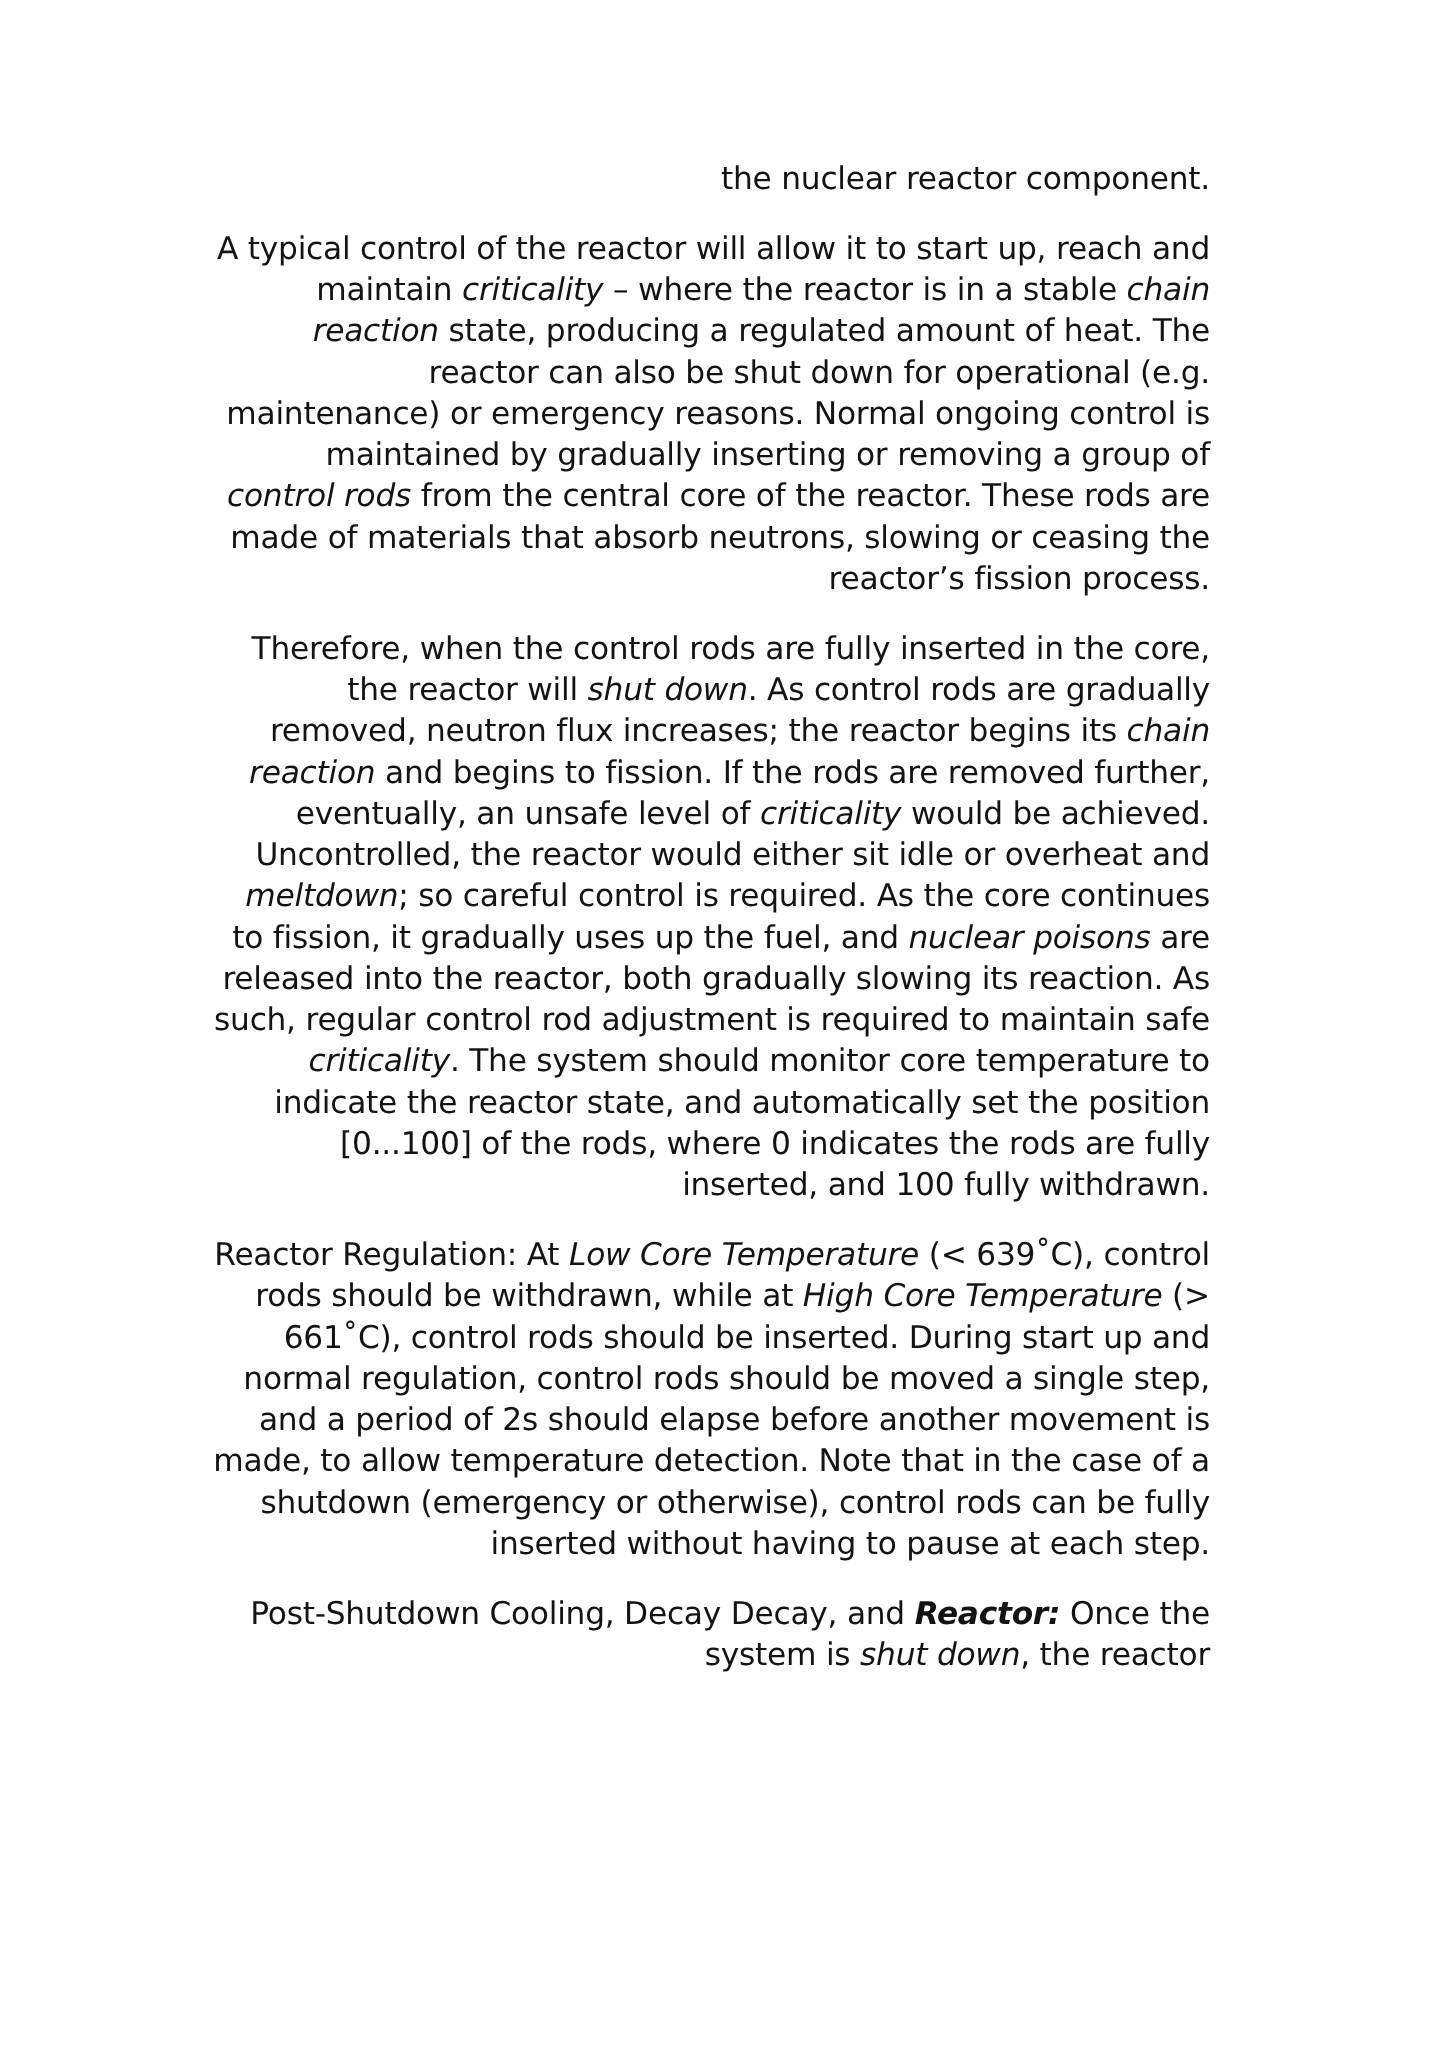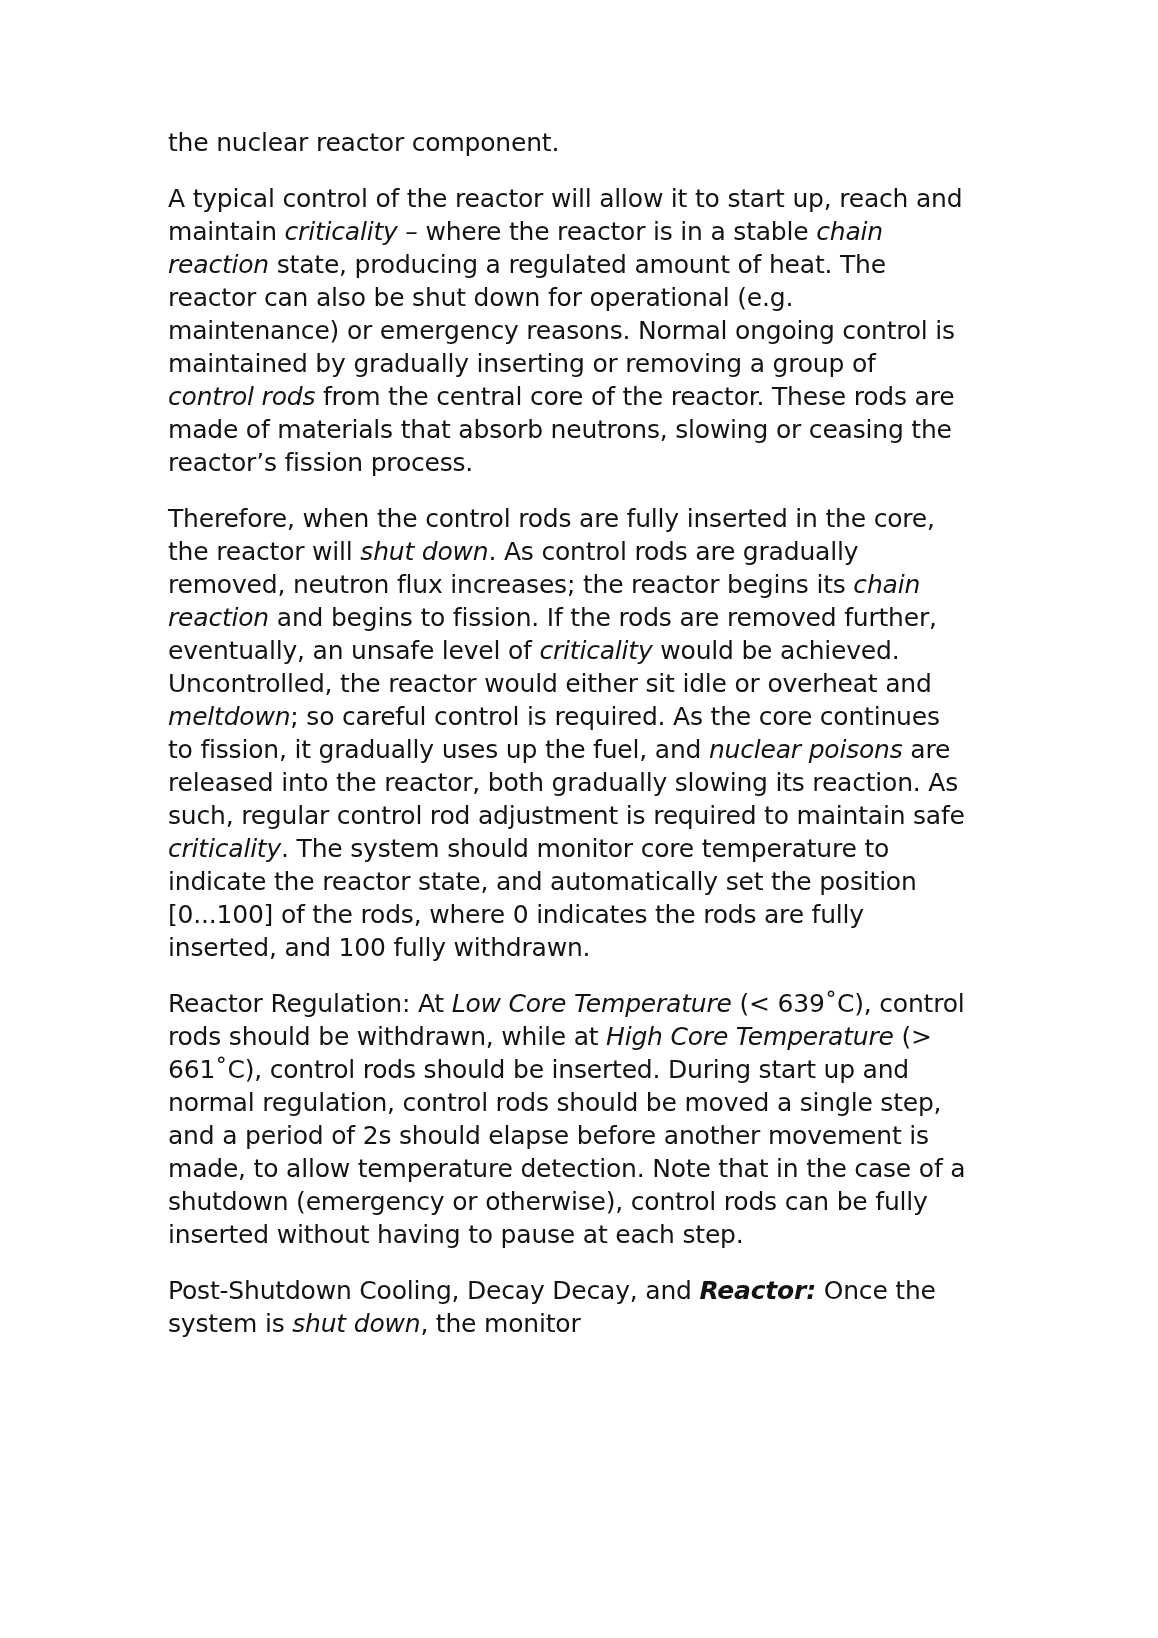--- a/index.html
+++ b/index.html
@@ -17,34 +17,34 @@
   .text-column {
     position: absolute;
     left: 168px;
     top: 126px;
     width: 800px;
     font-family: "DejaVu Sans", "Liberation Sans", sans-serif;
     font-size: 25px;
     line-height: 33px;
     color: #131313;
     letter-spacing: -0.2px;
-    text-align: left;
+    text-align: right;
   }
   .para {
     margin: 0 0 23px 0;
   }
   .run.normal { font-style: normal; font-weight: normal; }
   .run.italic { font-style: italic; }
   .run.bold { font-weight: normal; }
   .run.bolditalic { font-weight: bold; font-style: italic; }
 </style>
 </head>
 <body>
 
 <div class="page" style="background: rgb(255, 255, 255);">
   <div class="text-column" id="doc" style="color: rgb(19, 19, 19);">
       <p class="para"><span class="run normal">the nuclear reactor component.</span></p>
       <p class="para"><span class="run normal">A typical control of the reactor will allow it to start up, reach and maintain </span><span class="run italic">criticality</span><span class="run normal"> – where the reactor is in a stable </span><span class="run italic">chain reaction</span><span class="run normal"> state, producing a regulated amount of heat. The reactor can also be shut down for operational (e.g. maintenance) or emergency reasons. Normal ongoing control is maintained by gradually inserting or removing a group of </span><span class="run italic">control rods</span><span class="run normal"> from the central core of the reactor. These rods are made of materials that absorb neutrons, slowing or ceasing the reactor’s fission process.</span></p>
       <p class="para"><span class="run normal">Therefore, when the control rods are fully inserted in the core, the reactor will </span><span class="run italic">shut down</span><span class="run normal">. As control rods are gradually removed, neutron flux increases; the reactor begins its </span><span class="run italic">chain reaction</span><span class="run normal"> and begins to fission. If the rods are removed further, eventually, an unsafe level of </span><span class="run italic">criticality</span><span class="run normal"> would be achieved. Uncontrolled, the reactor would either sit idle or overheat and </span><span class="run italic">meltdown</span><span class="run normal">; so careful control is required. As the core continues to fission, it gradually uses up the fuel, and </span><span class="run italic">nuclear poisons</span><span class="run normal"> are released into the reactor, both gradually slowing its reaction. As such, regular control rod adjustment is required to maintain safe </span><span class="run italic">criticality</span><span class="run normal">. The system should monitor core temperature to indicate the reactor state, and automatically set the position [0...100] of the rods, where 0 indicates the rods are fully inserted, and 100 fully withdrawn.</span></p>
       <p class="para"><span class="run bold">Reactor Regulation:</span><span class="run normal"> At </span><span class="run italic">Low Core Temperature</span><span class="run normal"> (&lt; 639˚C), control rods should be withdrawn, while at </span><span class="run italic">High Core Temperature</span><span class="run normal"> (&gt; 661˚C), control rods should be inserted. During start up and normal regulation, control rods should be moved a single step, and a period of 2s should elapse before another movement is made, to allow temperature detection. Note that in the case of a shutdown (emergency or otherwise), control rods can be fully inserted without having to pause at each step.</span></p>
-      <p class="para"><span class="run bold">Post-Shutdown Cooling, Decay Decay, and </span><span class="run bolditalic">Reactor:</span><span class="run normal"> Once the system is </span><span class="run italic">shut down</span><span class="run normal">, the monitor</span></p>
+      <p class="para"><span class="run bold">Post-Shutdown Cooling, Decay Decay, and </span><span class="run bolditalic">Reactor:</span><span class="run normal"> Once the system is </span><span class="run italic">shut down</span><span class="run normal">, the reactor</span></p>
     </div>
 </div>
 
 </body></html>

